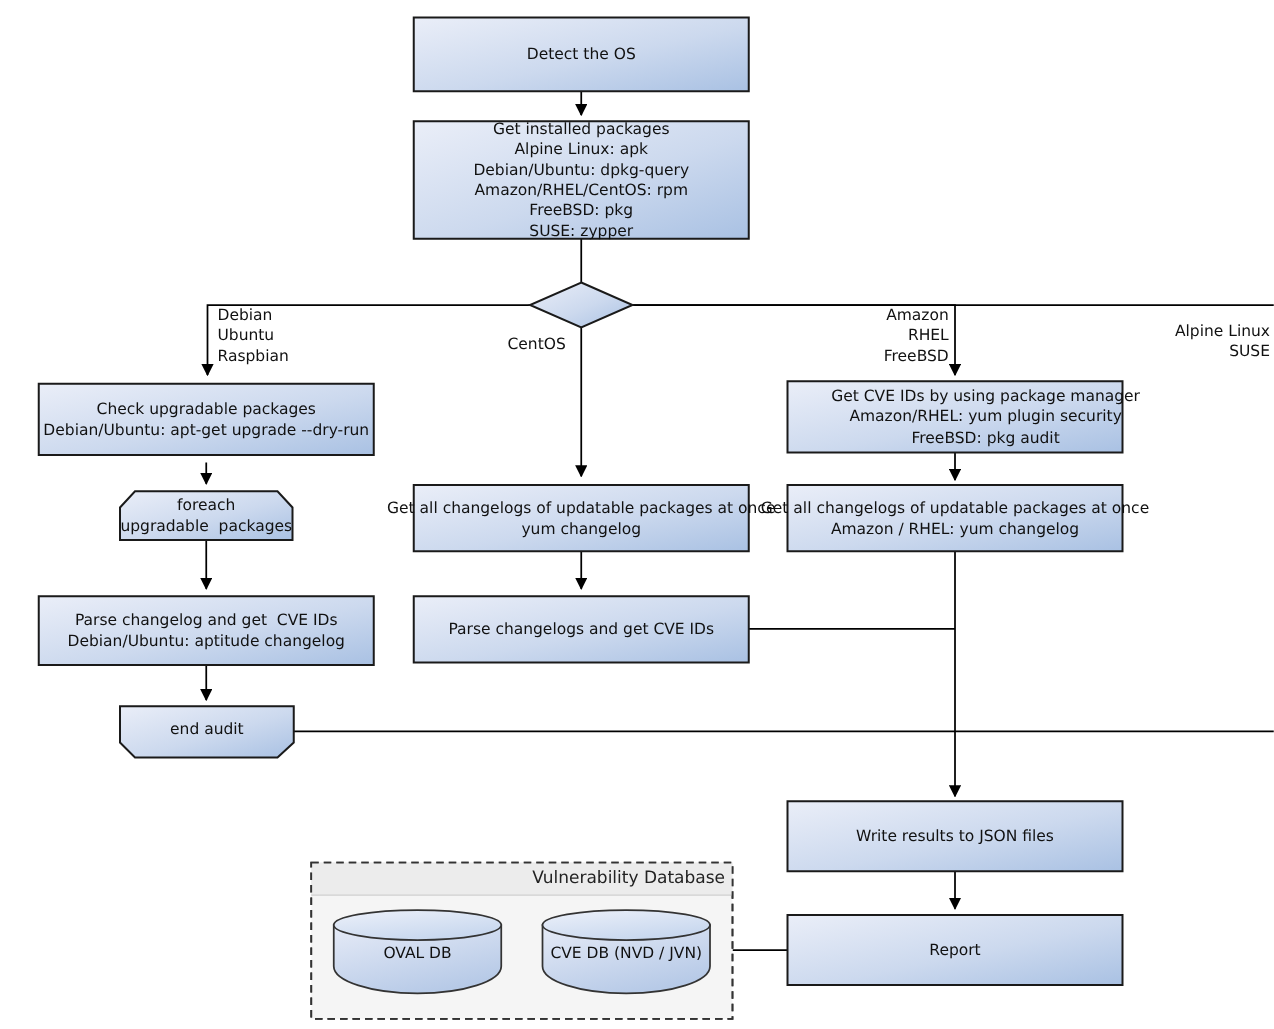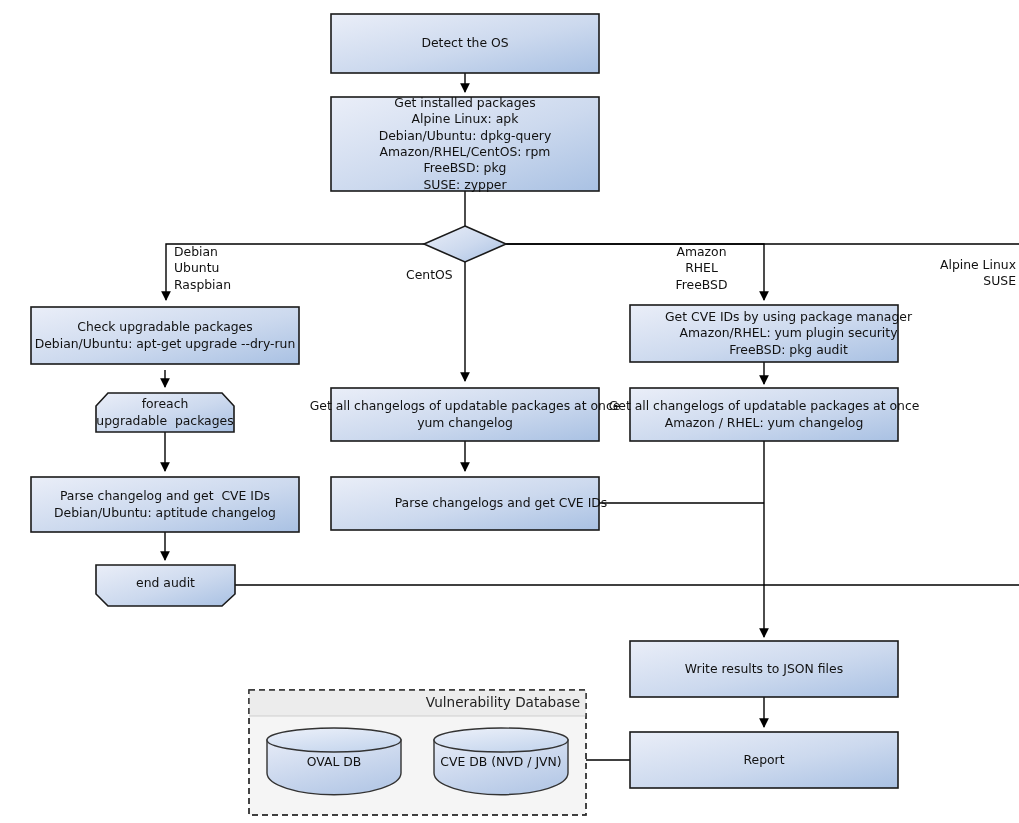--- a/index.html
+++ b/index.html
@@ -184,40 +184,40 @@
 upgradable  packages</div>
 
   <div class="node-text" style="left:15px; top:477px; width:268px; height:55px;">Parse changelog and get  CVE IDs
 Debian/Ubuntu: aptitude changelog</div>
 
   <div class="node-text" style="left:80px; top:565px; width:139px; height:36px;">end audit</div>
 
   <div class="node-text" style="left:300px; top:388px; width:298px; height:53px;">Get all changelogs of updatable packages at once
 yum changelog</div>
 
-  <div class="node-text" style="left:315px; top:477px; width:268px; height:53px;padding-left:36px;">Parse changelogs and get CVE IDs</div>
+  <div class="node-text" style="left:315px; top:477px; width:268px; height:53px;">Parse changelogs and get CVE IDs</div>
 
   <div class="node-text" style="left:614px; top:305px; width:317px; height:57px;">Get CVE IDs by using package manager
 Amazon/RHEL: yum plugin security
 FreeBSD: pkg audit</div>
 
   <div class="node-text" style="left:599px; top:388px; width:298px; height:53px;">Get all changelogs of updatable packages at once
 Amazon / RHEL: yum changelog</div>
 
   <div class="node-text" style="left:614px; top:641px; width:268px; height:56px;">Write results to JSON files</div>
 
   <div class="node-text" style="left:614px; top:732px; width:268px; height:56px;">Report</div>
 
   <div class="edge-label left-al" style="left:158px; top:244px; width:120px;">Debian
 Ubuntu
 Raspbian</div>
 
   <div class="edge-label left-al" style="left:390px; top:267px; width:60px;">CentOS</div>
 
-  <div class="edge-label" style="left:628px; top:244px; width:115px;text-align:center;">Amazon
+  <div class="edge-label" style="left:628px; top:244px; width:115px;">Amazon
 RHEL
 FreeBSD</div>
 
   <div class="edge-label" style="left:875px; top:257px; width:125px;">Alpine Linux
 SUSE</div>
 
   <div class="group-title" style="left:233px; top:694px; width:331px; text-align:right;">Vulnerability Database</div>
 
   <div class="cyl-text" style="left:251px; top:752px; width:134px; height:18px;">OVAL DB</div>
 

